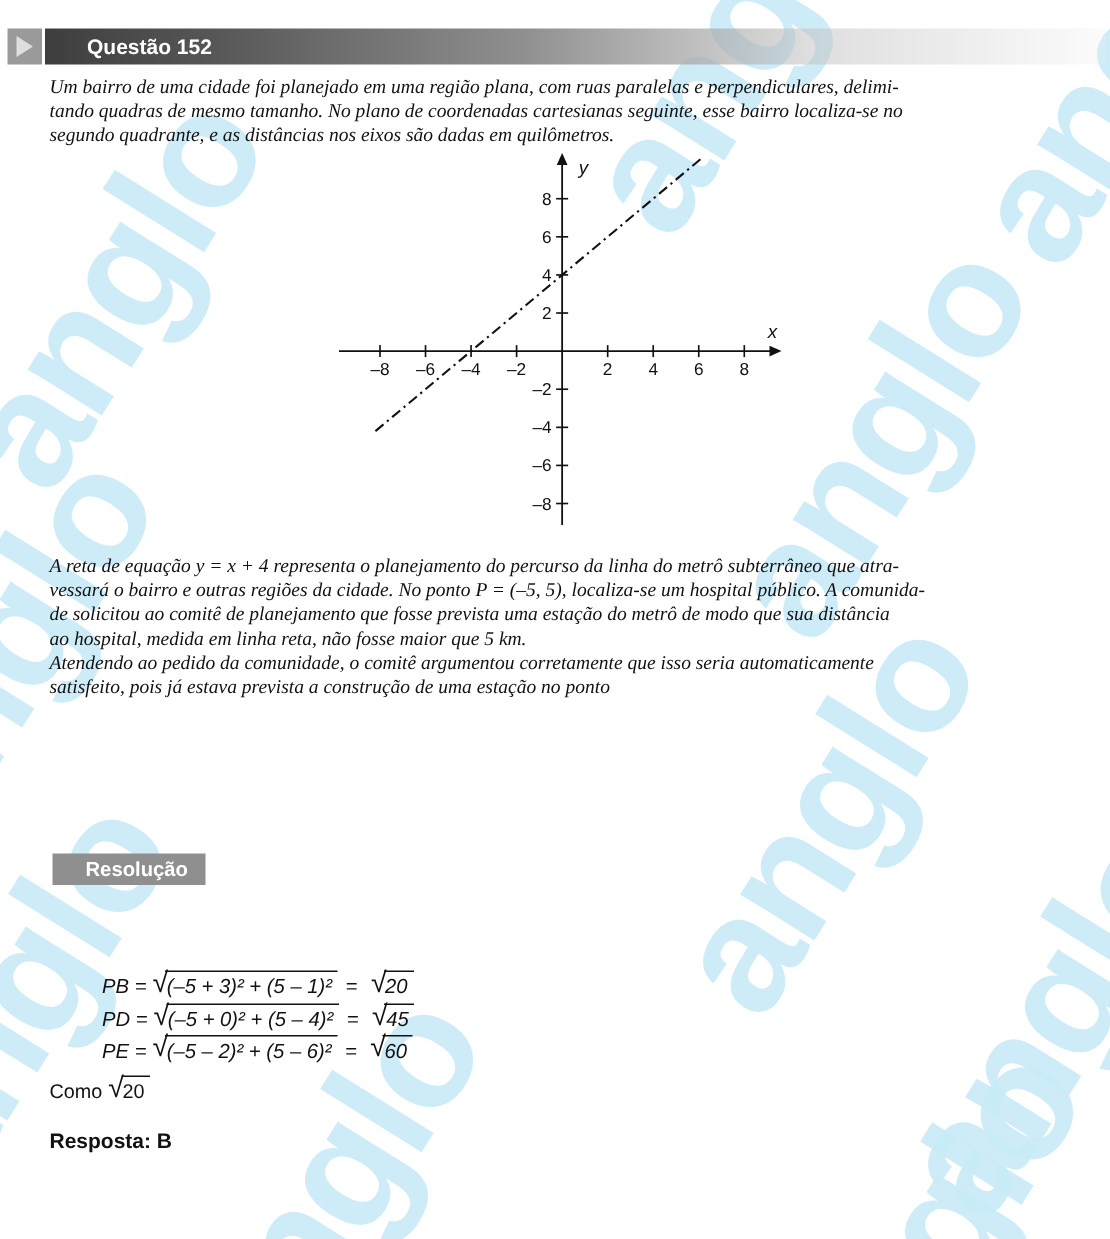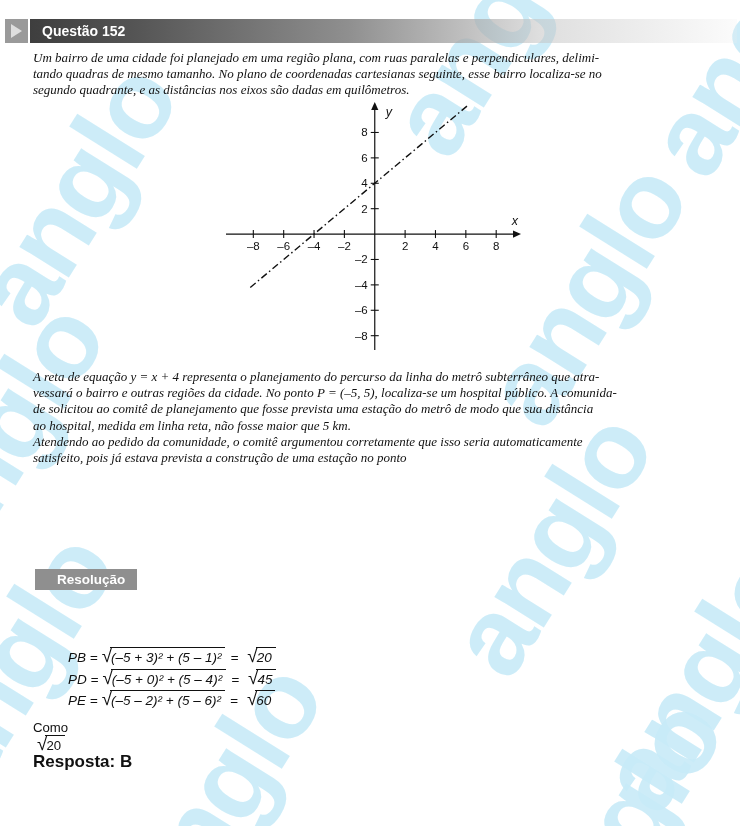--- a/index.html
+++ b/index.html
@@ -35,21 +35,21 @@
     width:0;height:0;
     border-left:11px solid #dedede;
     border-top:7px solid transparent;
     border-bottom:7px solid transparent;
   }
   .hdr-banner{
     flex:1;margin-left:2px;
     background:linear-gradient(90deg,#3e3e3e 0%,#555555 15%,#8f8f8f 45%,rgba(195,195,195,0.55) 72%,rgba(238,238,238,0.22) 100%);
     color:#ffffff;font-weight:bold;font-size:14px;
     display:flex;align-items:center;
-    padding-left:12px;
+    padding-left:28px;
   }
   
   .para{
     position:absolute;left:33px;width:702px;
     font-size:13px;line-height:16.2px;
     white-space:pre-line;
     font-family:Liberation Serif, serif;
   }
   .it{font-style:italic;font-weight:500;}
   .p1{top:50px;}
@@ -69,24 +69,24 @@
   }
   
   .formulas{position:absolute;left:68px;top:647px;font-size:13.5px;font-style:italic;}
   .frow{display:flex;align-items:flex-start;height:21.5px;}
   .frow .lbl{padding-top:3px;}
   .frow .eq{padding-top:3px;margin:0 5px;}
   .sqrt{display:inline-flex;align-items:flex-start;margin-left:4px;}
   .rad-sign{font-size:19px;line-height:1;font-weight:400;transform:translateY(-1px);}
   .rad-body{border-top:1.3px solid #111;padding:2px 4px 0 1px;margin-left:-2px;}
   
-  .conclusion{position:absolute;left:33px;top:717px;font-size:13.2px;display:flex;align-items:flex-start;flex-direction:column;}
+  .conclusion{position:absolute;left:33px;top:717px;font-size:13.2px;display:flex;align-items:flex-start;}
   .conclusion .txt{padding-top:3px;}
   .conclusion .sqrt{margin:0 4px;}
-  .answer{position:absolute;left:33px;top:752px;font-size:17px;font-weight:bold;}
+  .answer{position:absolute;left:33px;top:752px;font-size:14px;font-weight:bold;}
   svg text{font-family:"Liberation Sans",sans-serif;}
 </style>
 </head>
 <body>
 
 <div class="page">
 
   <div class="wm-layer">
     <span class="wm" style="left:75px;top:195px">anglo</span>
     <span class="wm" style="left:490px;top:25px">anglo</span>

